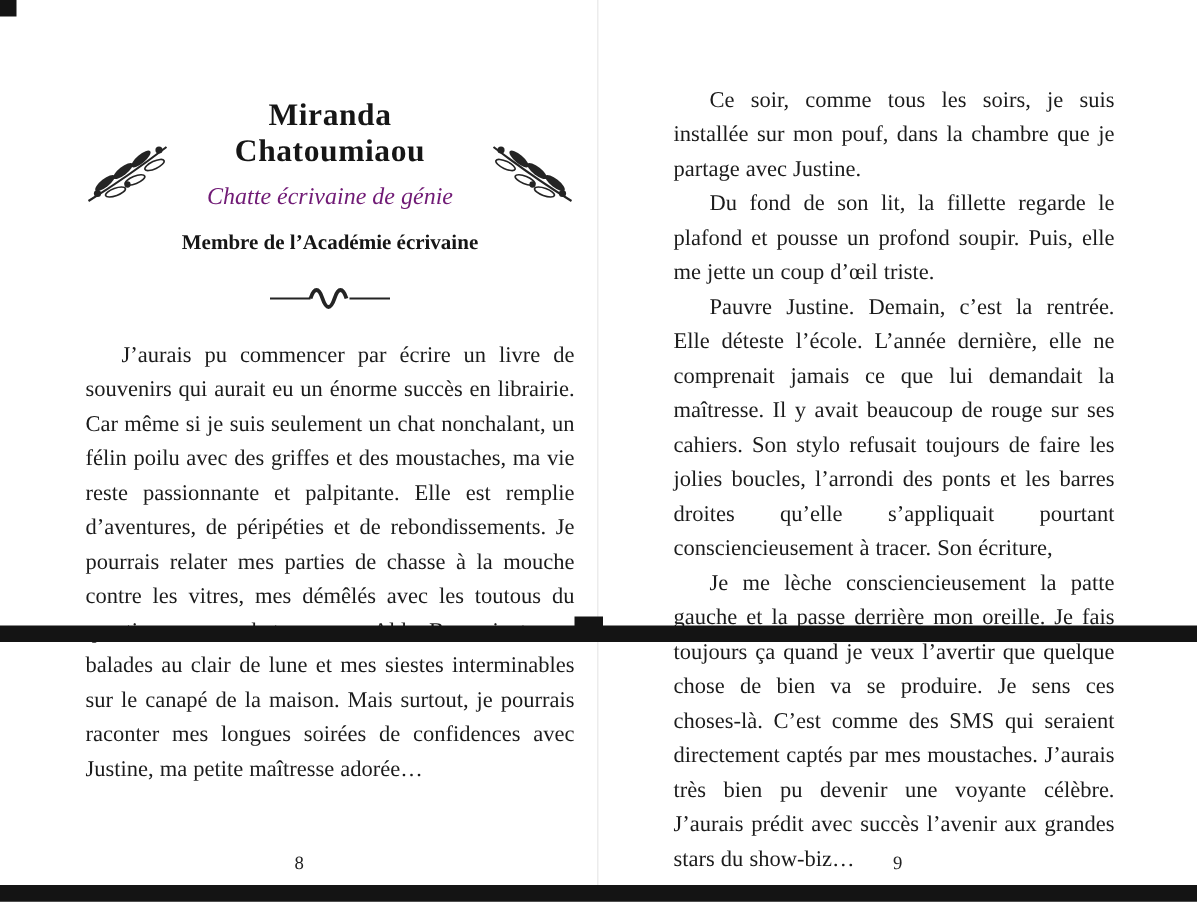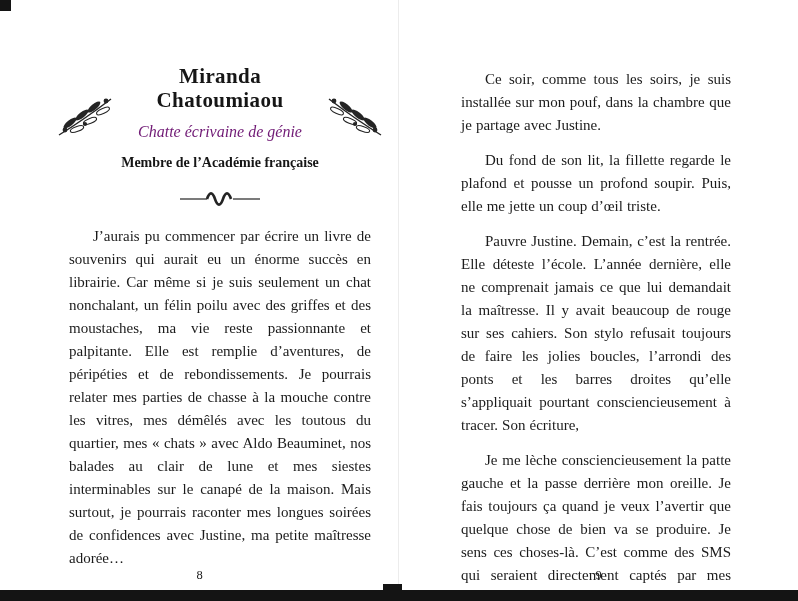--- a/index.html
+++ b/index.html
@@ -8,21 +8,21 @@
     width: 798px;
     height: 601px;
     overflow: hidden;
     background: #141414;
     font-family: "Liberation Serif", "DejaVu Serif", serif;
   }
   .stage {
     position: absolute;
     left: 0; top: 0;
     width: 798px;
-    height: 601px;
+    height: 428px;
   }
   .spread {
     position: absolute;
     left: 0; top: 0;
     width: 798px;
     height: 590px;
     display: flex;
     background: #ffffff;
   }
   .page {
@@ -78,21 +78,21 @@
   }
   .section-divider {
     text-align: center;
     margin: 19px 0 0 0;
     color: #242424;
   }
   
   .body-text { margin-top: 13px; }
   .page-right .body-text { margin-top: 0; }
   .body-text p {
-    margin: 12px;
+    margin: 0;
     text-indent: 1.6em;
     font-size: 15px;
     line-height: 23px;
     text-align: justify;
     word-spacing: 0.02em;
     color: #1b1b1b;
   }
   
   .page-number {
     position: absolute;
@@ -144,21 +144,21 @@
             <ellipse cx="47" cy="18" rx="7" ry="2.5" transform="rotate(-25 47 18)" fill="none" stroke="#242424" stroke-width="1.1"></ellipse>
             <circle cx="9" cy="37" r="2.4" fill="#242424"></circle>
             <circle cx="50" cy="8" r="2.4" fill="#242424"></circle>
             <circle cx="29" cy="31" r="2.1" fill="#242424"></circle>
           </svg>
         </span>
 
         <div class="heading-group">
           <h1 class="chapter-title">Miranda Chatoumiaou</h1>
           <div class="chapter-subtitle">Chatte écrivaine de génie</div>
-          <div class="chapter-affiliation">Membre de l’Académie française</div>
+          <div class="chapter-affiliation">Membre de l’Académie écrivaine</div>
         </div>
 
         <span class="branch mirrored">
           <svg width="58" height="46" viewBox="0 0 58 46" aria-hidden="true">
             <path d="M3 42 C 16 34, 34 22, 55 6" fill="none" stroke="#242424" stroke-width="1.4"></path>
             <ellipse cx="14" cy="30" rx="8" ry="2.8" transform="rotate(-38 14 30)" fill="#242424"></ellipse>
             <ellipse cx="26" cy="22" rx="8" ry="2.8" transform="rotate(-38 26 22)" fill="#242424"></ellipse>
             <ellipse cx="38" cy="14" rx="8" ry="2.8" transform="rotate(-40 38 14)" fill="#242424"></ellipse>
             <ellipse cx="21" cy="36" rx="7" ry="2.5" transform="rotate(-20 21 36)" fill="none" stroke="#242424" stroke-width="1.1"></ellipse>
             <ellipse cx="34" cy="28" rx="7" ry="2.5" transform="rotate(-22 34 28)" fill="none" stroke="#242424" stroke-width="1.1"></ellipse>

